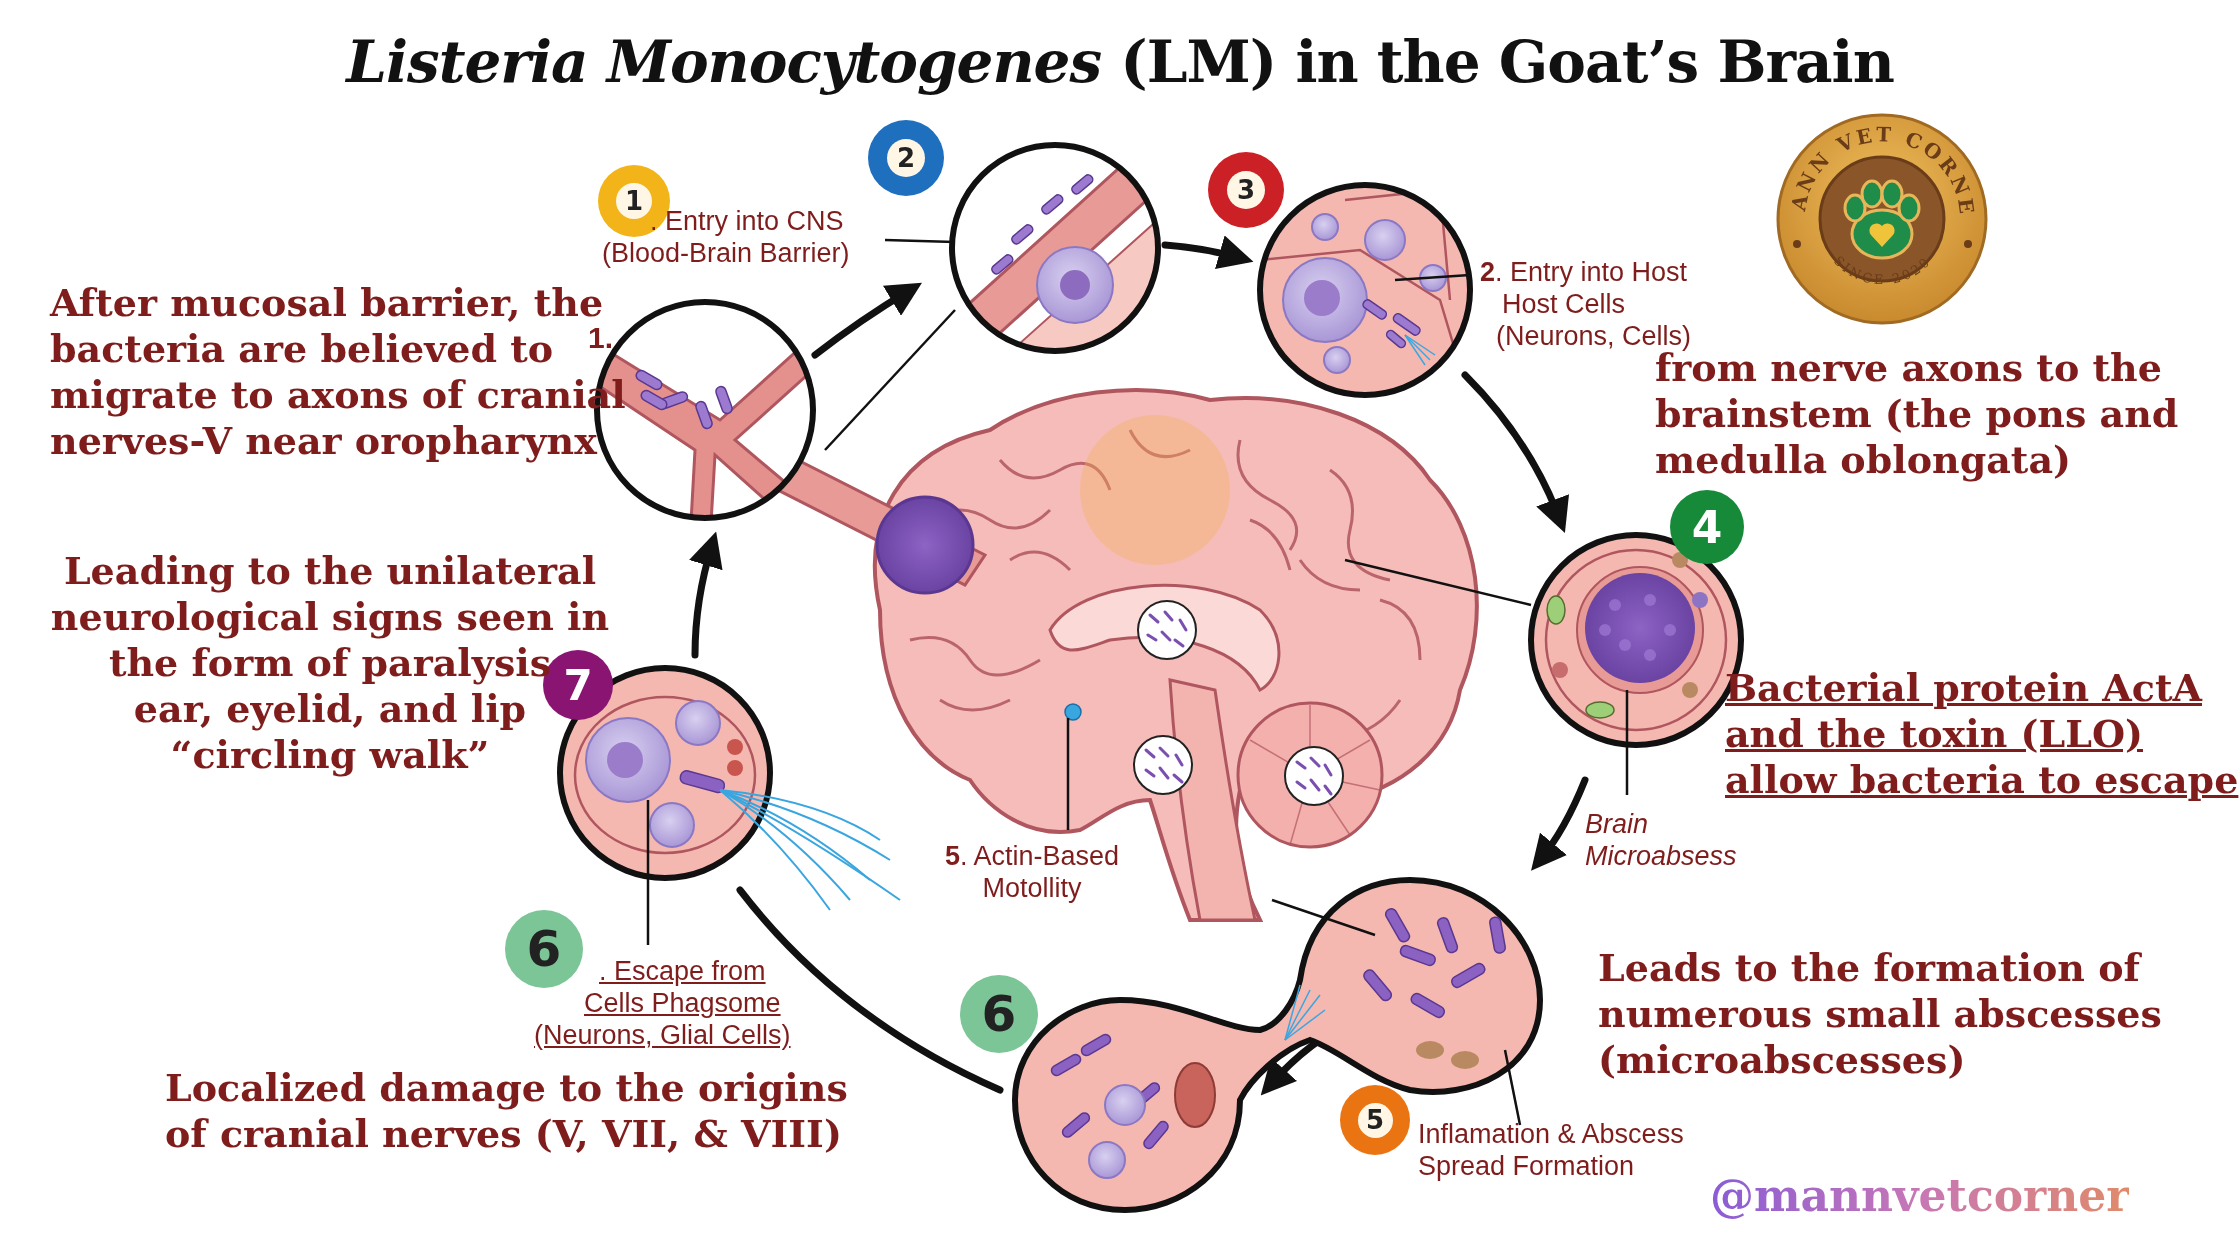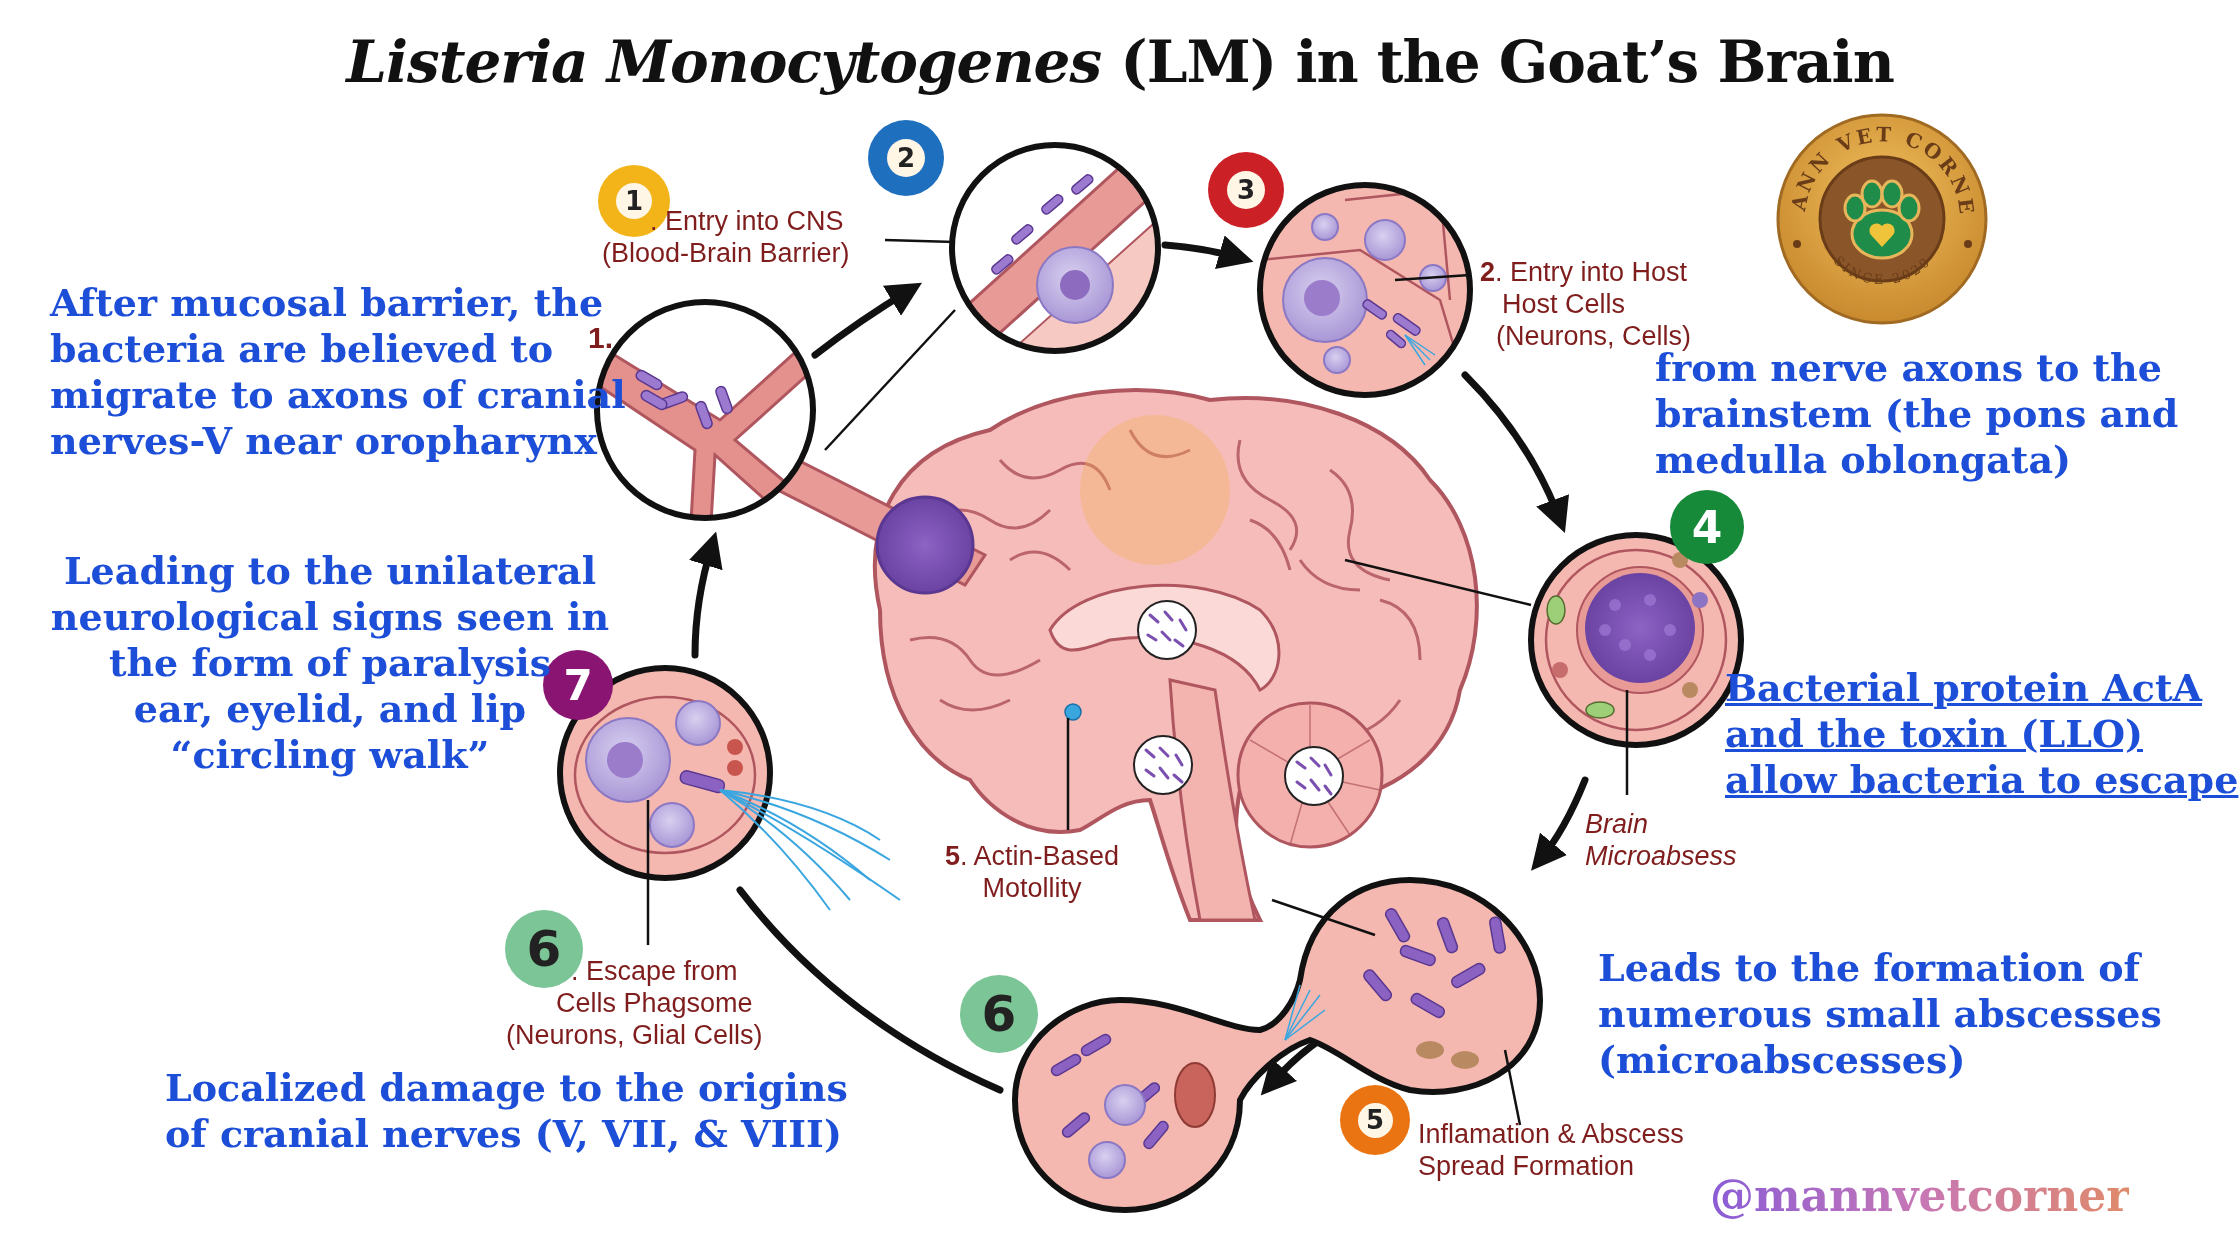--- a/index.html
+++ b/index.html
@@ -1,21 +1,21 @@
 <!DOCTYPE html>
 <html><head>
 <meta charset="utf-8">
 <style>
   html,body{margin:0;padding:0;background:#fff;}
   body{width:2240px;height:1260px;position:relative;overflow:hidden;font-family:"DejaVu Serif",serif;}
   .abs{position:absolute;}
   #stage{position:absolute;left:0;top:0;width:1916px;height:1260px;}
   .title{position:absolute;left:0;top:28px;width:2240px;text-align:center;font-family:"DejaVu Serif",serif;font-weight:bold;font-size:58px;color:#111;letter-spacing:-1px;}
   .title i{font-style:italic;}
-  .note{position:absolute;font-family:"DejaVu Serif",serif;font-weight:bold;font-size:38px;line-height:46px;color:#1d4ed8;}
+  .note{position:absolute;font-family:"DejaVu Serif",serif;font-weight:bold;font-size:38px;line-height:46px;color:#7f1d1d;}
   .note div{white-space:nowrap;}
   .label{position:absolute;font-family:"Liberation Sans",sans-serif;font-size:27px;line-height:32px;color:#7f1d1d;white-space:nowrap;}
   .label b{font-weight:bold;}
   .badge{position:absolute;border-radius:50%;display:flex;align-items:center;justify-content:center;font-family:"DejaVu Sans",sans-serif;font-weight:bold;}
   .ball-inner{width:50%;height:50%;border-radius:50%;background:#fff6e6;display:flex;align-items:center;justify-content:center;font-size:26px;color:#222;}
   .handle{position:absolute;left:1710px;top:1170px;font-family:"DejaVu Serif",serif;font-weight:bold;font-size:44px;
     background:linear-gradient(90deg,#8a5cd6,#c777b5,#e08a6a);-webkit-background-clip:text;background-clip:text;color:transparent;}
   svg text{font-family:"DejaVu Serif",serif;}
 </style>
 </head>
@@ -305,21 +305,21 @@
     <div style="padding-left:16px">(Neurons, Cells)</div>
   </div>
   <div class="label" style="left:945px;top:840px;text-align:center;">
     <div><b>5</b><span>. Actin-Based</span></div>
     <div>Motollity</div>
   </div>
   <div class="label" style="left:1585px;top:808px;font-style:italic;">
     <div>Brain</div>
     <div>Microabsess</div>
   </div>
-  <div class="label" style="left:506px;top:955px;text-align:center;">
+  <div class="label" style="left:534px;top:955px;text-align:center;text-decoration:underline;">
     <div style="padding-left:40px">. Escape from</div>
     <div style="padding-left:40px">Cells Phagsome</div>
     <div>(Neurons, Glial Cells)</div>
   </div>
   <div class="label" style="left:1418px;top:1118px;">
     <div>Inflamation &amp; Abscess</div>
     <div>Spread Formation</div>
   </div>
 
   <div class="note" style="left:50px;top:280px;">

